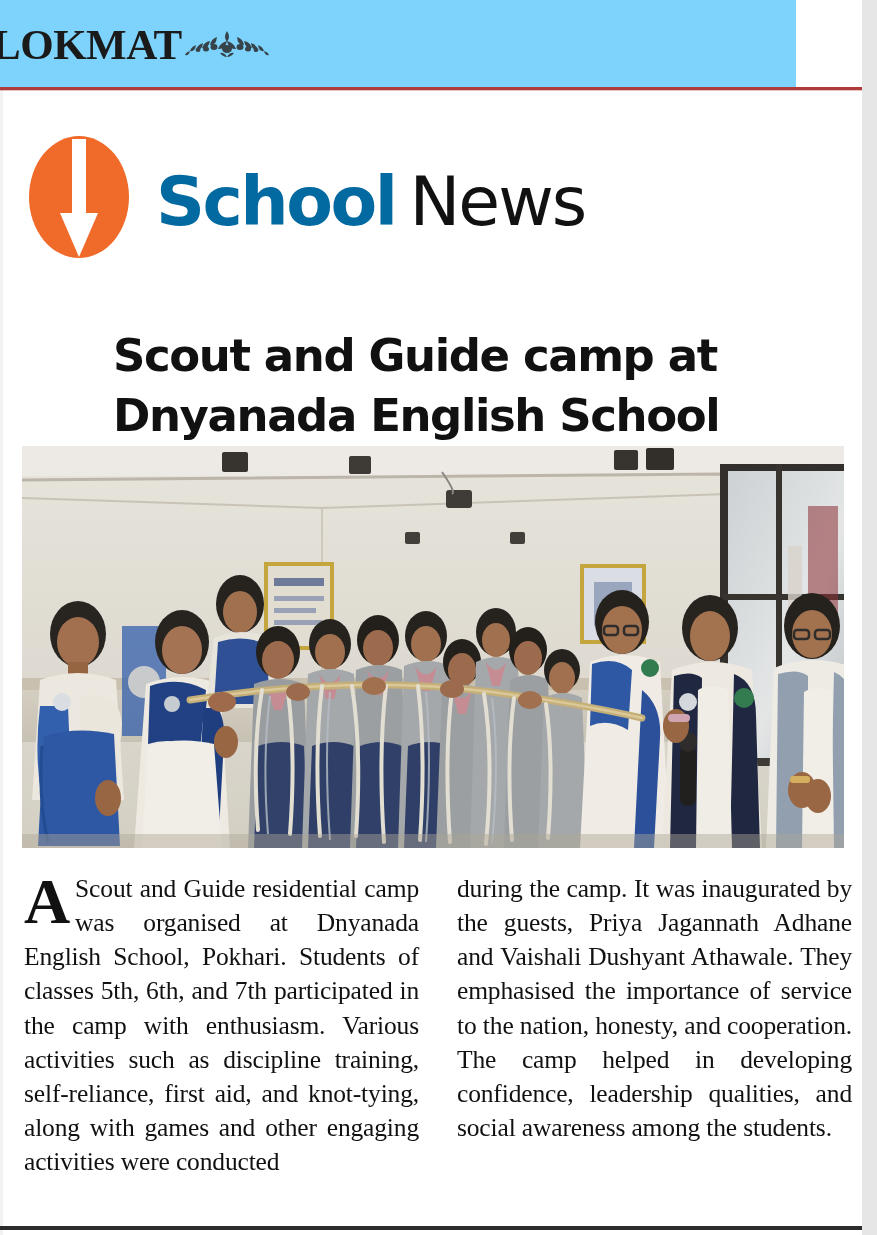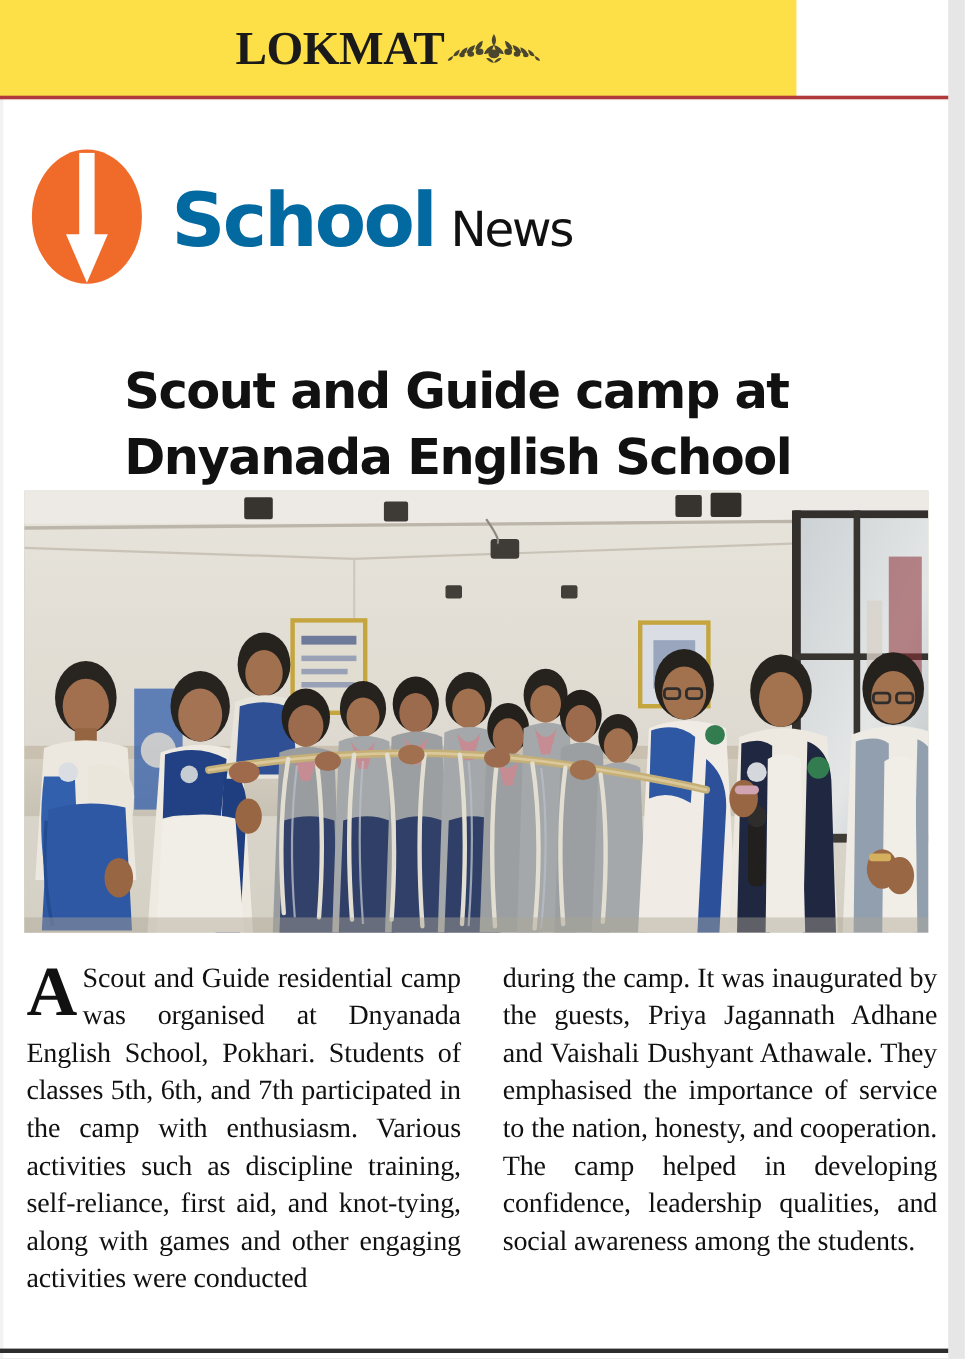--- a/index.html
+++ b/index.html
@@ -31,26 +31,26 @@
     position: absolute;
     top: 0; left: 0;
     width: 3px; height: 1235px;
     background: #f2f2f2;
   }
 
   
   .masthead {
     position: absolute;
     top: 0; left: 0;
-    width: 724px;
+    width: 796px;
     height: 88px;
-    background: #fde047;
+    background: #7dd3fc;
     display: flex;
     align-items: center;
-    justify-content: center;
+    justify-content: flex-start;
   }
   .masthead-inner {
     display: flex;
     align-items: center;
     position: relative;
     transform: translateX(-8px);
   }
   .mast-word {
     font-family: "Liberation Serif", serif;
     font-weight: bold;
@@ -118,21 +118,21 @@
   .section-title .st-bold {
     font-family: "DejaVu Sans", sans-serif;
     font-weight: bold;
     font-size: 68px;
     color: #0369a1;
     letter-spacing: -2.5px;
   }
   .section-title .st-light {
     font-family: "DejaVu Sans", sans-serif;
     font-weight: normal;
-    font-size: 44px;
+    font-size: 68px;
     color: #111111;
     letter-spacing: -2px;
     margin-left: 14px;
   }
 
   
   .headline {
     position: absolute;
     top: 296px;
     left: 113px;

